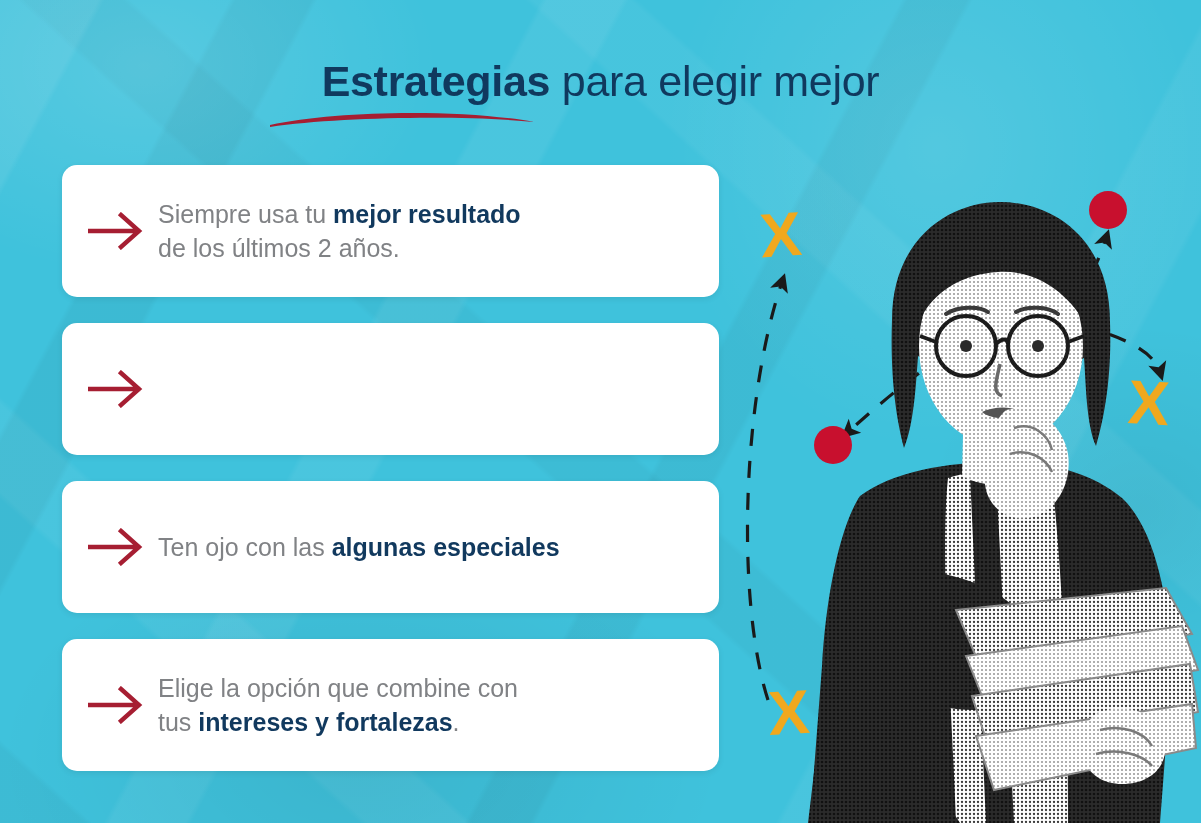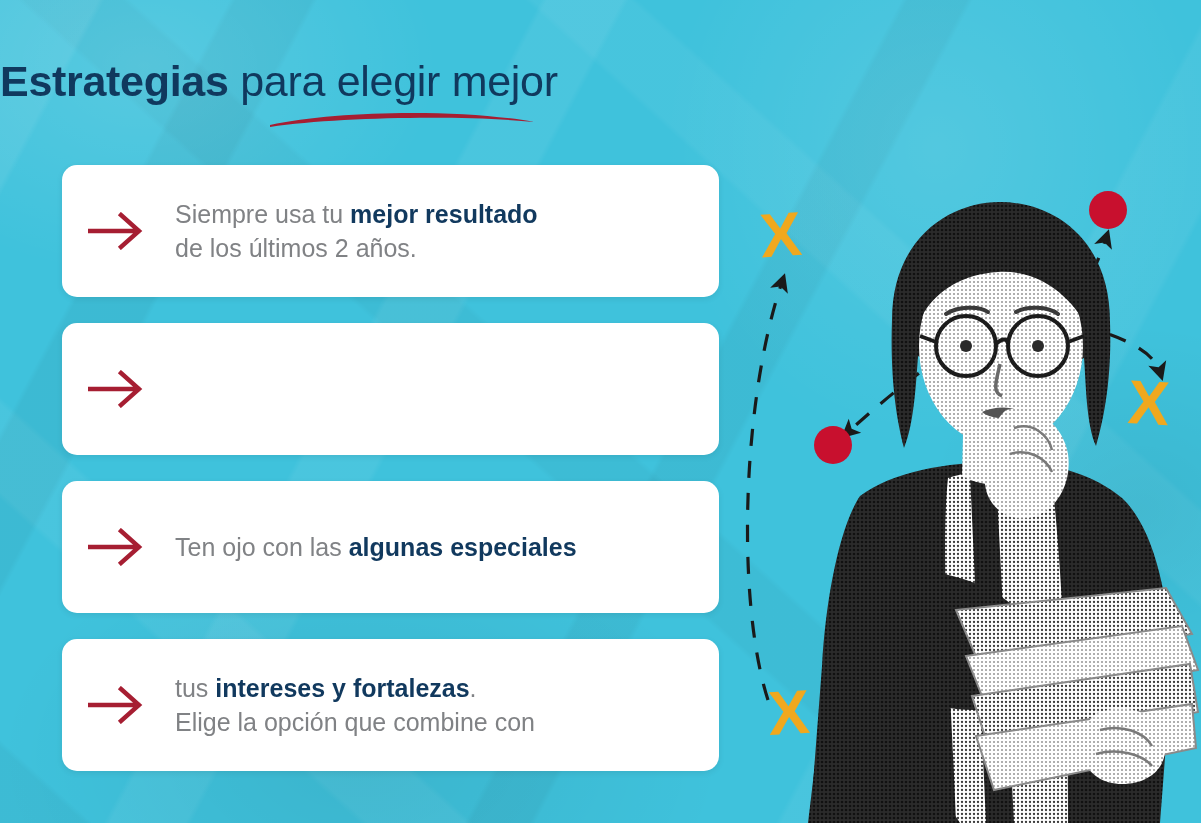--- a/index.html
+++ b/index.html
@@ -20,21 +20,21 @@
       radial-gradient(ellipse 380px 420px at 78% 18%, rgba(255,255,255,.10), rgba(255,255,255,0) 72%),
       radial-gradient(ellipse 520px 330px at 30% 92%, rgba(0,0,0,.07),      rgba(0,0,0,0) 70%),
       radial-gradient(ellipse 300px 260px at 95% 62%, rgba(0,0,0,.06),      rgba(0,0,0,0) 72%),
       linear-gradient(118deg, rgba(255,255,255,.07) 0 6%, rgba(0,0,0,0) 6.4% 14%, rgba(0,0,0,.045) 14.4% 19%, rgba(0,0,0,0) 19.4% 33%, rgba(255,255,255,.06) 33.4% 38%, rgba(0,0,0,0) 38.4% 55%, rgba(0,0,0,.04) 55.4% 59%, rgba(0,0,0,0) 59.4% 74%, rgba(255,255,255,.05) 74.4% 80%, rgba(0,0,0,0) 80.4% 100%),
       linear-gradient(42deg, rgba(0,0,0,.035) 0 4%, rgba(0,0,0,0) 4.4% 17%, rgba(255,255,255,.05) 17.4% 22%, rgba(0,0,0,0) 22.4% 44%, rgba(0,0,0,.03) 44.4% 49%, rgba(0,0,0,0) 49.4% 68%, rgba(255,255,255,.045) 68.4% 73%, rgba(0,0,0,0) 73.4% 100%);
     mix-blend-mode:normal;
   }
 
   
   .title-wrap{
-    position:absolute;left:0;top:58px;width:1201px;text-align:left;
+    position:absolute;left:0;top:58px;width:1201px;text-align:center;
     z-index:6;
   }
   .title{
     font-size:43px;line-height:1.08;color:#10395e;font-weight:400;
     letter-spacing:-.3px;white-space:nowrap;
   }
   .title .strong{font-weight:bold;}
   .title-underline{
     position:absolute;left:268px;top:104px;width:268px;height:26px;z-index:6;
   }
@@ -47,21 +47,21 @@
     box-shadow:0 2px 6px rgba(0,0,0,.08);
     display:flex;align-items:center;
   }
   .card:last-child{margin-bottom:0;}
   .card-arrow{
     width:96px;flex:0 0 96px;display:flex;align-items:center;justify-content:center;
     padding-left:14px;box-sizing:border-box;
   }
   .card-text{
     flex:1 1 auto;padding-right:26px;
-    font-size:25px;line-height:1.38;color:#808285;font-weight:400;margin-left:17px;
+    font-size:25px;line-height:1.38;color:#808285;font-weight:400;
   }
   .card-text b{color:#11395e;font-weight:bold;}
 
   
   .deco{position:absolute;z-index:4;}
   .dot{border-radius:50%;background:#c8102e;}
   .xmark{font-weight:bold;color:#f0a81e;line-height:1;font-family:"Liberation Sans",sans-serif;}
   svg.paths{position:absolute;left:0;top:0;width:1201px;height:823px;z-index:3;pointer-events:none;}
 
   
@@ -231,22 +231,22 @@
       </div>
     </div>
 
     <div class="card">
       <div class="card-arrow">
         <svg width="58" height="38" viewBox="0 0 58 38">
           <path d="M2 19 H50 M33 3 L51 19 L33 35" fill="none" stroke="#a61e32" stroke-width="4.4" stroke-linecap="square" stroke-linejoin="miter"></path>
         </svg>
       </div>
       <div class="card-text">
+        <div><span>Elige la opción que combine con</span><b></b><span></span></div>
         <div><span>tus </span><b>intereses y fortalezas</b><span>.</span></div>
-        <div><span>Elige la opción que combine con</span><b></b><span></span></div>
       </div>
     </div>
 
   </div>
 
   <div class="deco xmark" style="left:760px;top:204px;font-size:62px;transform:rotate(-4deg);">X</div>
 
   <div class="deco xmark" style="left:1128px;top:372px;font-size:62px;transform:rotate(3deg);">X</div>
 
   <div class="deco xmark" style="left:768px;top:682px;font-size:62px;transform:rotate(-3deg);">X</div>

